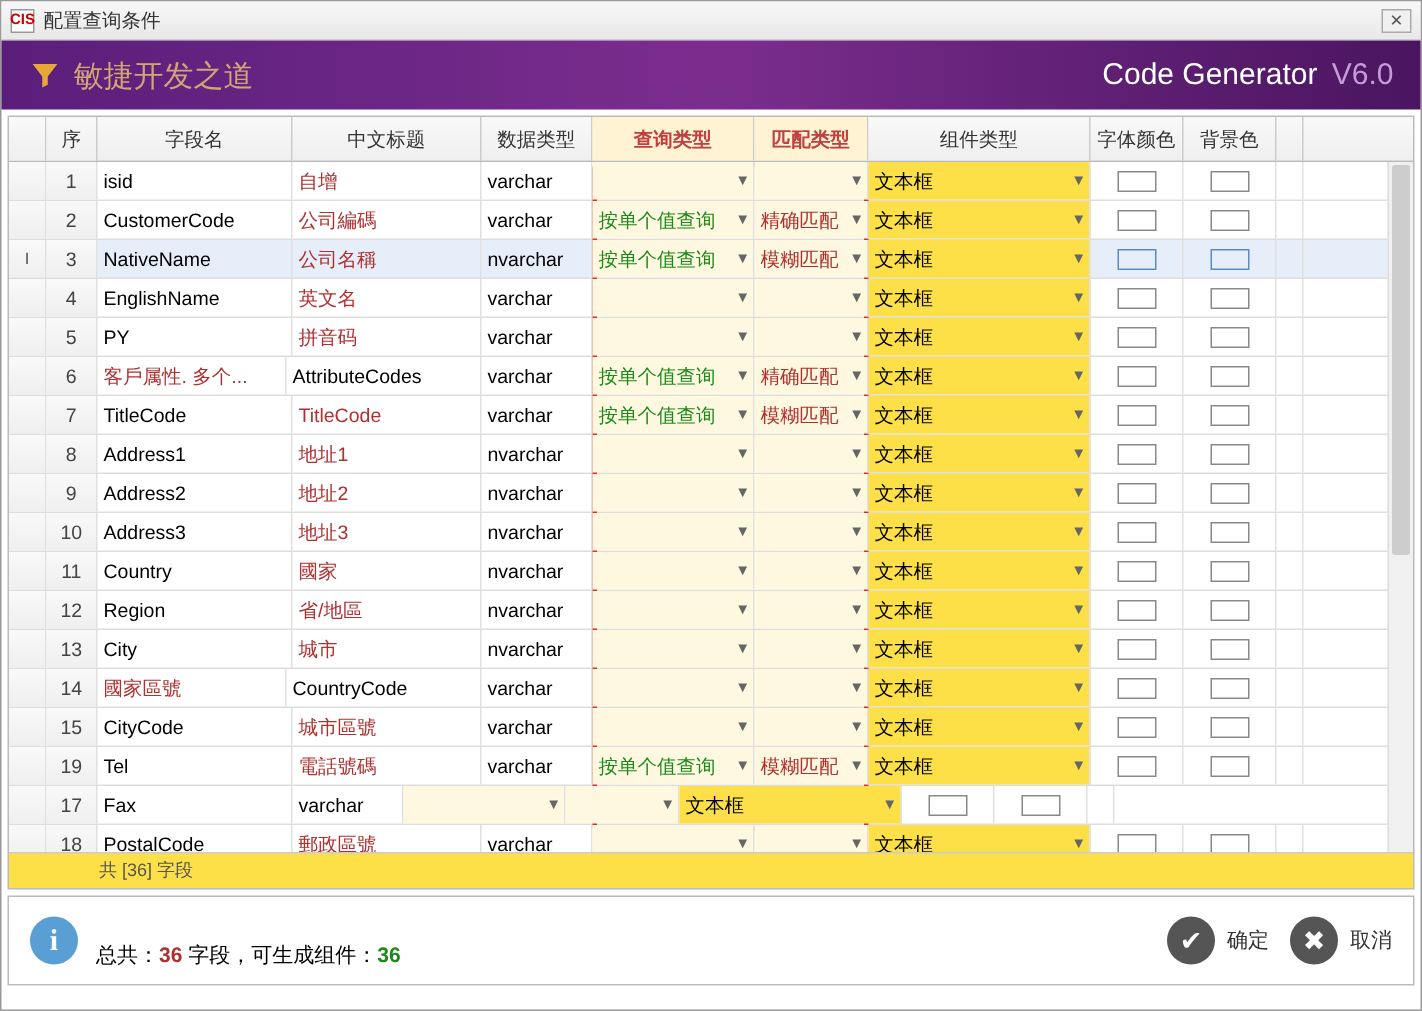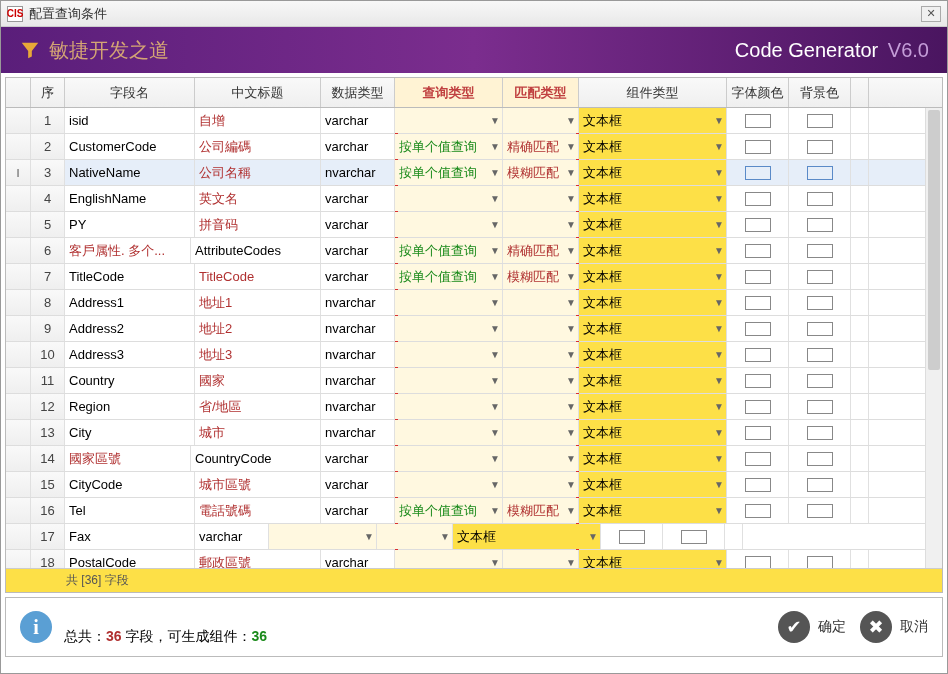--- a/index.html
+++ b/index.html
@@ -493,21 +493,21 @@
           <div class="cell col-fc">
             <span class="swatch"></span>
           </div>
           <div class="cell col-bc">
             <span class="swatch"></span>
           </div>
           <div class="cell col-end"></div>
         </div>
         <div class="row">
           <div class="cell col-indicator"></div>
-          <div class="cell col-num">16</div>
+          <div class="cell col-num">19</div>
           <div class="cell col-field">Tel</div>
           <div class="cell col-cn">電話號碼</div>
           <div class="cell col-type">varchar</div>
           <div class="cell col-query">
             <span class="query-val">按单个值查询</span>
             <span class="dd">▼</span>
           </div>
           <div class="cell col-match">
             <span class="match-val">模糊匹配</span>
             <span class="dd">▼</span>

